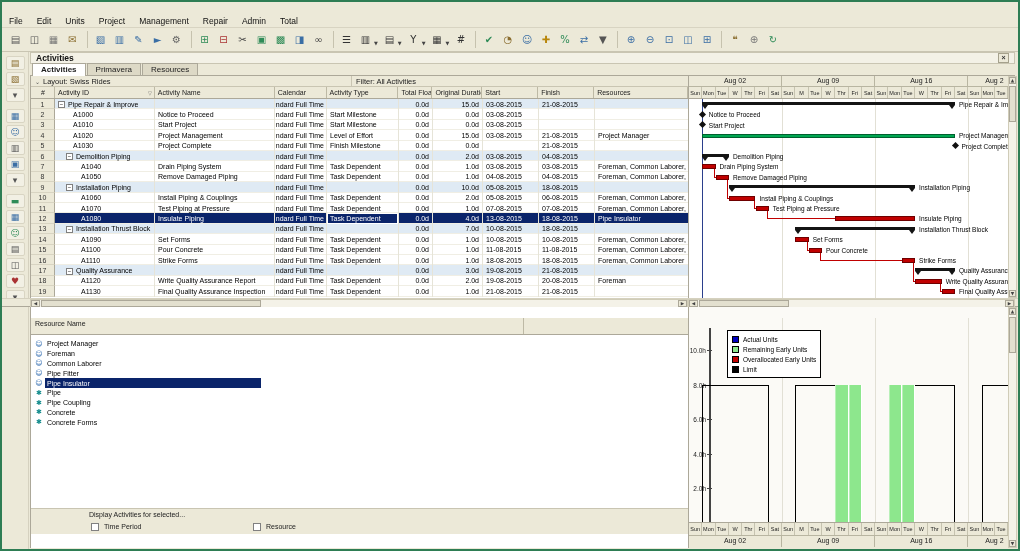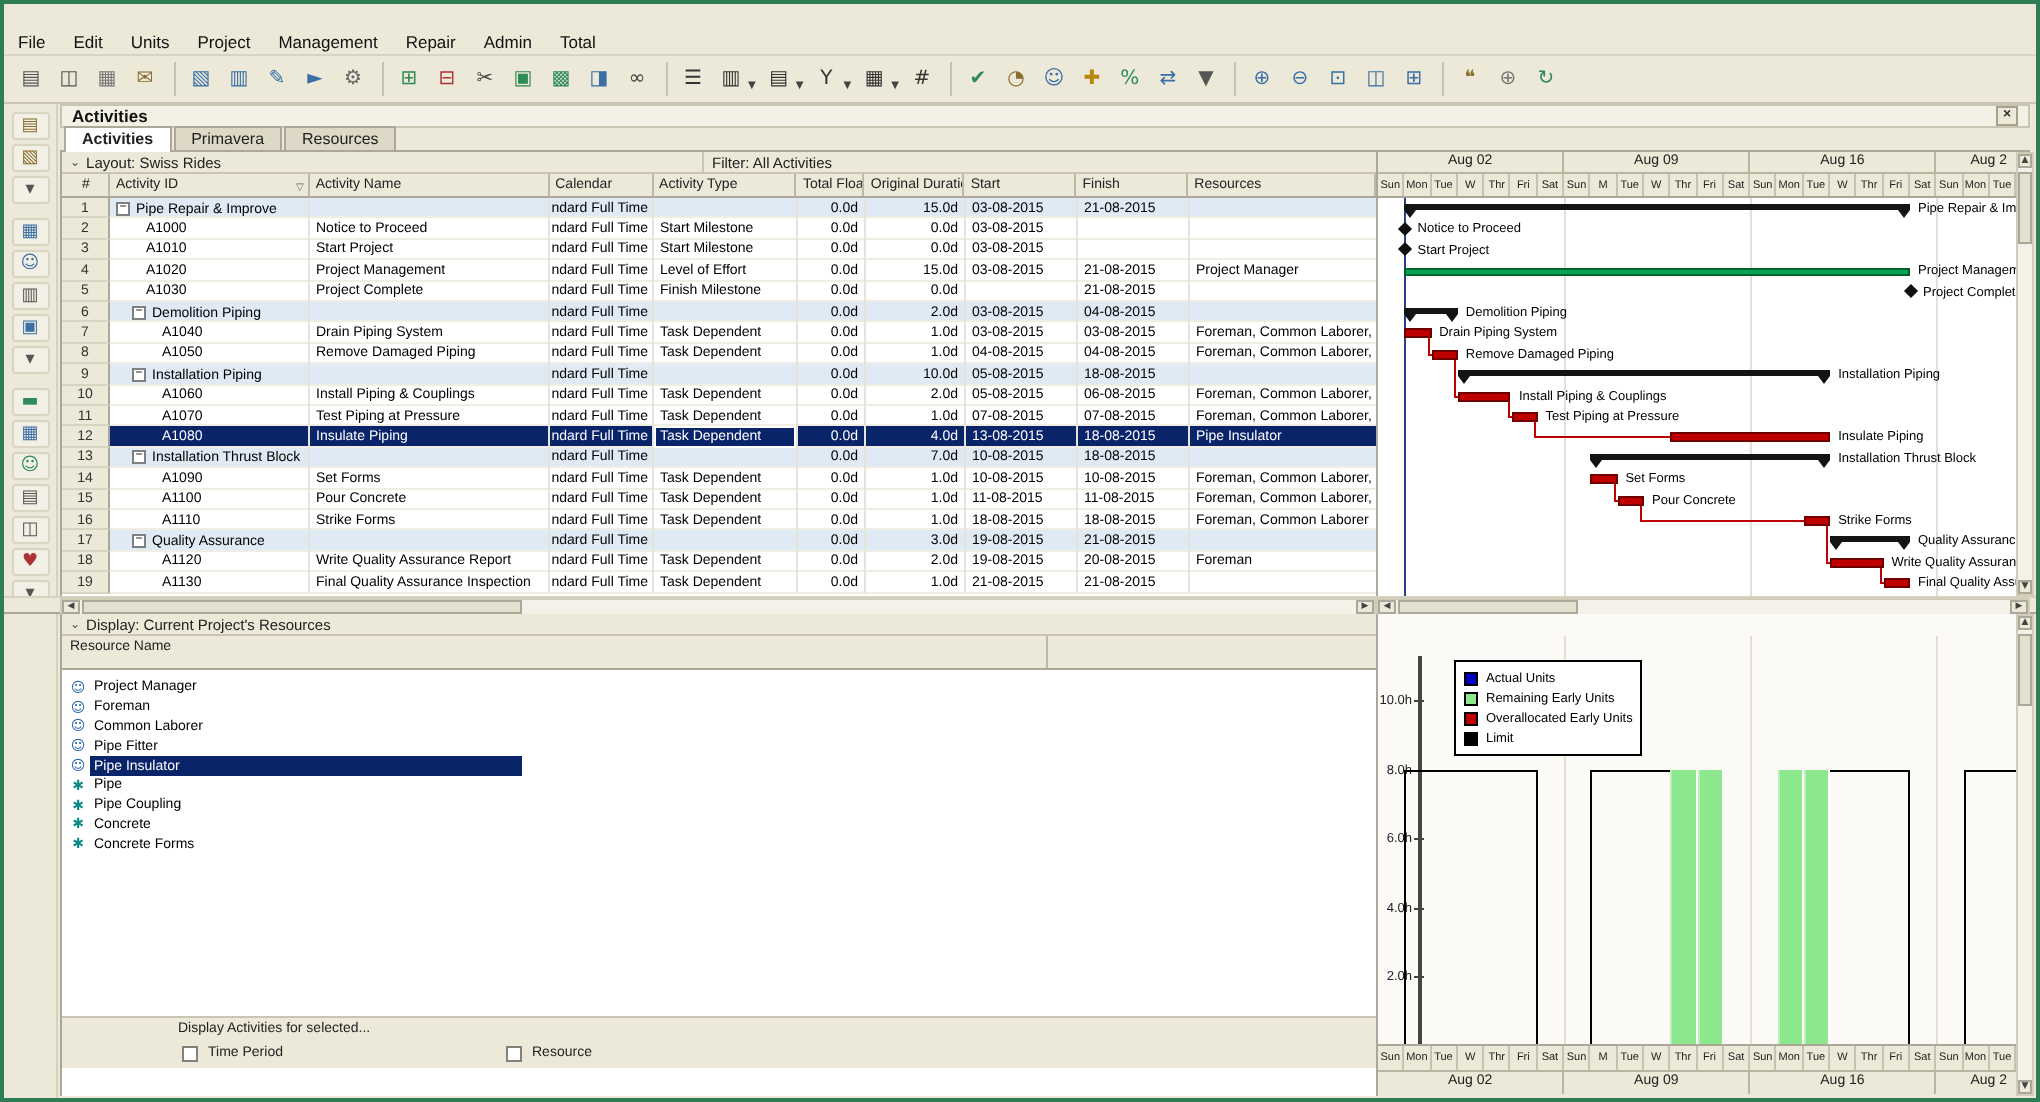--- a/index.html
+++ b/index.html
@@ -541,24 +541,20 @@
         <div class="scrthumb" style="left: 10px; width: 220px;"></div>
       </div>
     <div class="hscroll" id="hs-right" style="left:686px;width:327px">
         <div class="scrbtn" style="left: 0px;">◀</div>
         <div class="scrbtn" style="right: 0px;">▶</div>
         <div class="scrthumb" style="left: 10px; width: 90px;"></div>
       </div>
   </div>
 
   <div id="respanel">
-    <div class="optbar" style="width:100%">
-      <span class="chev">⌄</span>
-      <span>Display: Current Project's Resources</span>
-    </div>
     <div class="colhdr">
       <span>Resource Name</span>
       <span class="abs" style="left:492px;top:0;bottom:0;width:1px;background:#BDB9A5"></span>
     </div>
     <div class="abs" id="reslist" style="left:0;top:32px;right:0;height:100px">
         <div class="resrow" style="top: 0px;">
           <span class="resico" style="color: rgb(31, 95, 169);">☺</span>
           <span style="margin-left: 3px;">Project Manager</span>
         </div>
         <div class="resrow" style="top: 9.8px;">

